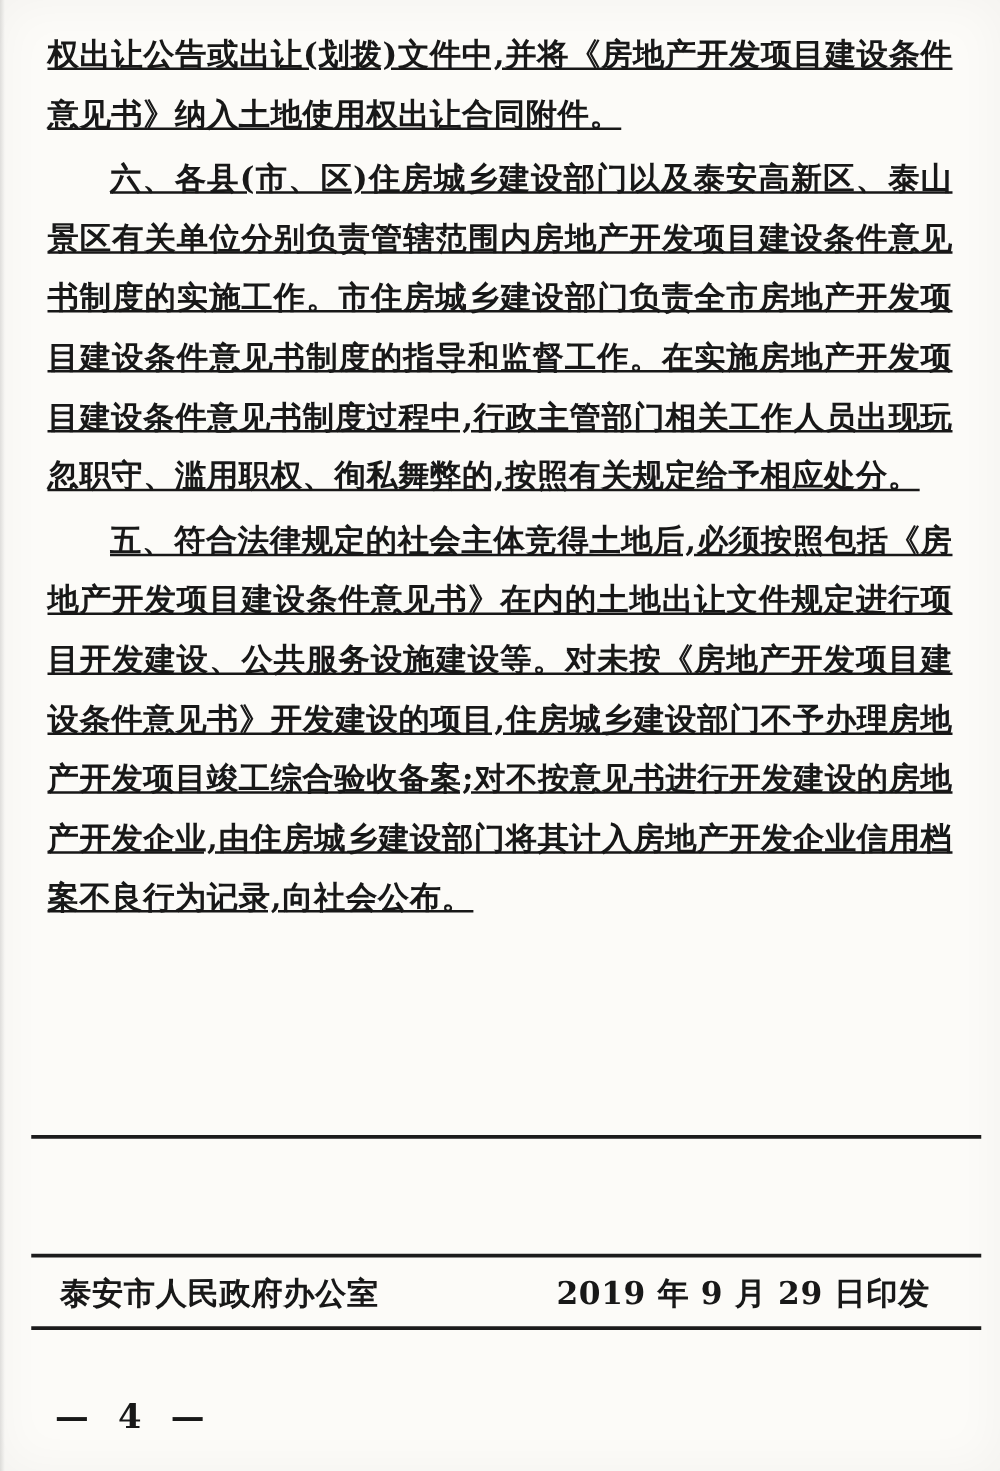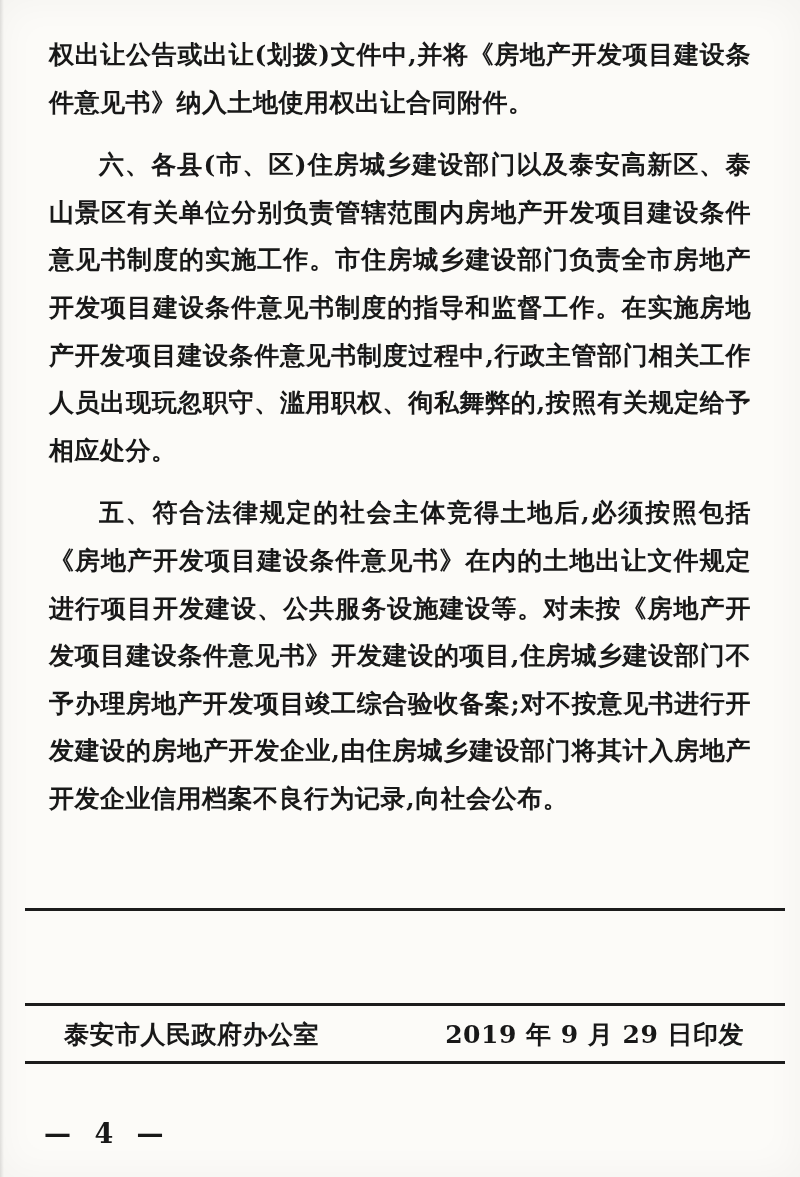--- a/index.html
+++ b/index.html
@@ -26,21 +26,21 @@
   .body-text {
     position: absolute;
     top: 16px; left: 34px; width: 732px;
     font-size: 25px;
     line-height: 47.6px;
     font-weight: 600;
     text-align: justify;
     text-justify: inter-character;
     letter-spacing: 0.5px;
   }
-  .body-text p { margin: 15px; }
+  .body-text p { margin: 4px; text-decoration: underline; }
   .body-text p.indent { text-indent: 2em; }
 
   .rule {
     position: absolute; left: 25px; width: 760px; height: 3px;
     background: #1c1c1c;
   }
   .rule-1 { top: 908px; }
   .rule-2 { top: 1003px; }
   .rule-3 { top: 1061px; }
 
@@ -51,21 +51,21 @@
     font-size: 24px;
     line-height: 37px;
     font-weight: 600;
     letter-spacing: 0.5px;
   }
   .cc-label { white-space: nowrap; flex: 0 0 auto; }
   .cc-text  { width: 610px; text-align: justify; text-justify: inter-character; }
 
   .issue-row {
     position: absolute;
-    top: 1014px; left: 64px; right: 56px;
+    top: 1014px; left: 48px; right: 56px;
     display: flex;
     justify-content: space-between;
     align-items: baseline;
     font-size: 25px;
     line-height: 42px;
     font-weight: 600;
     letter-spacing: 0.5px;
   }
 
   .page-number {

